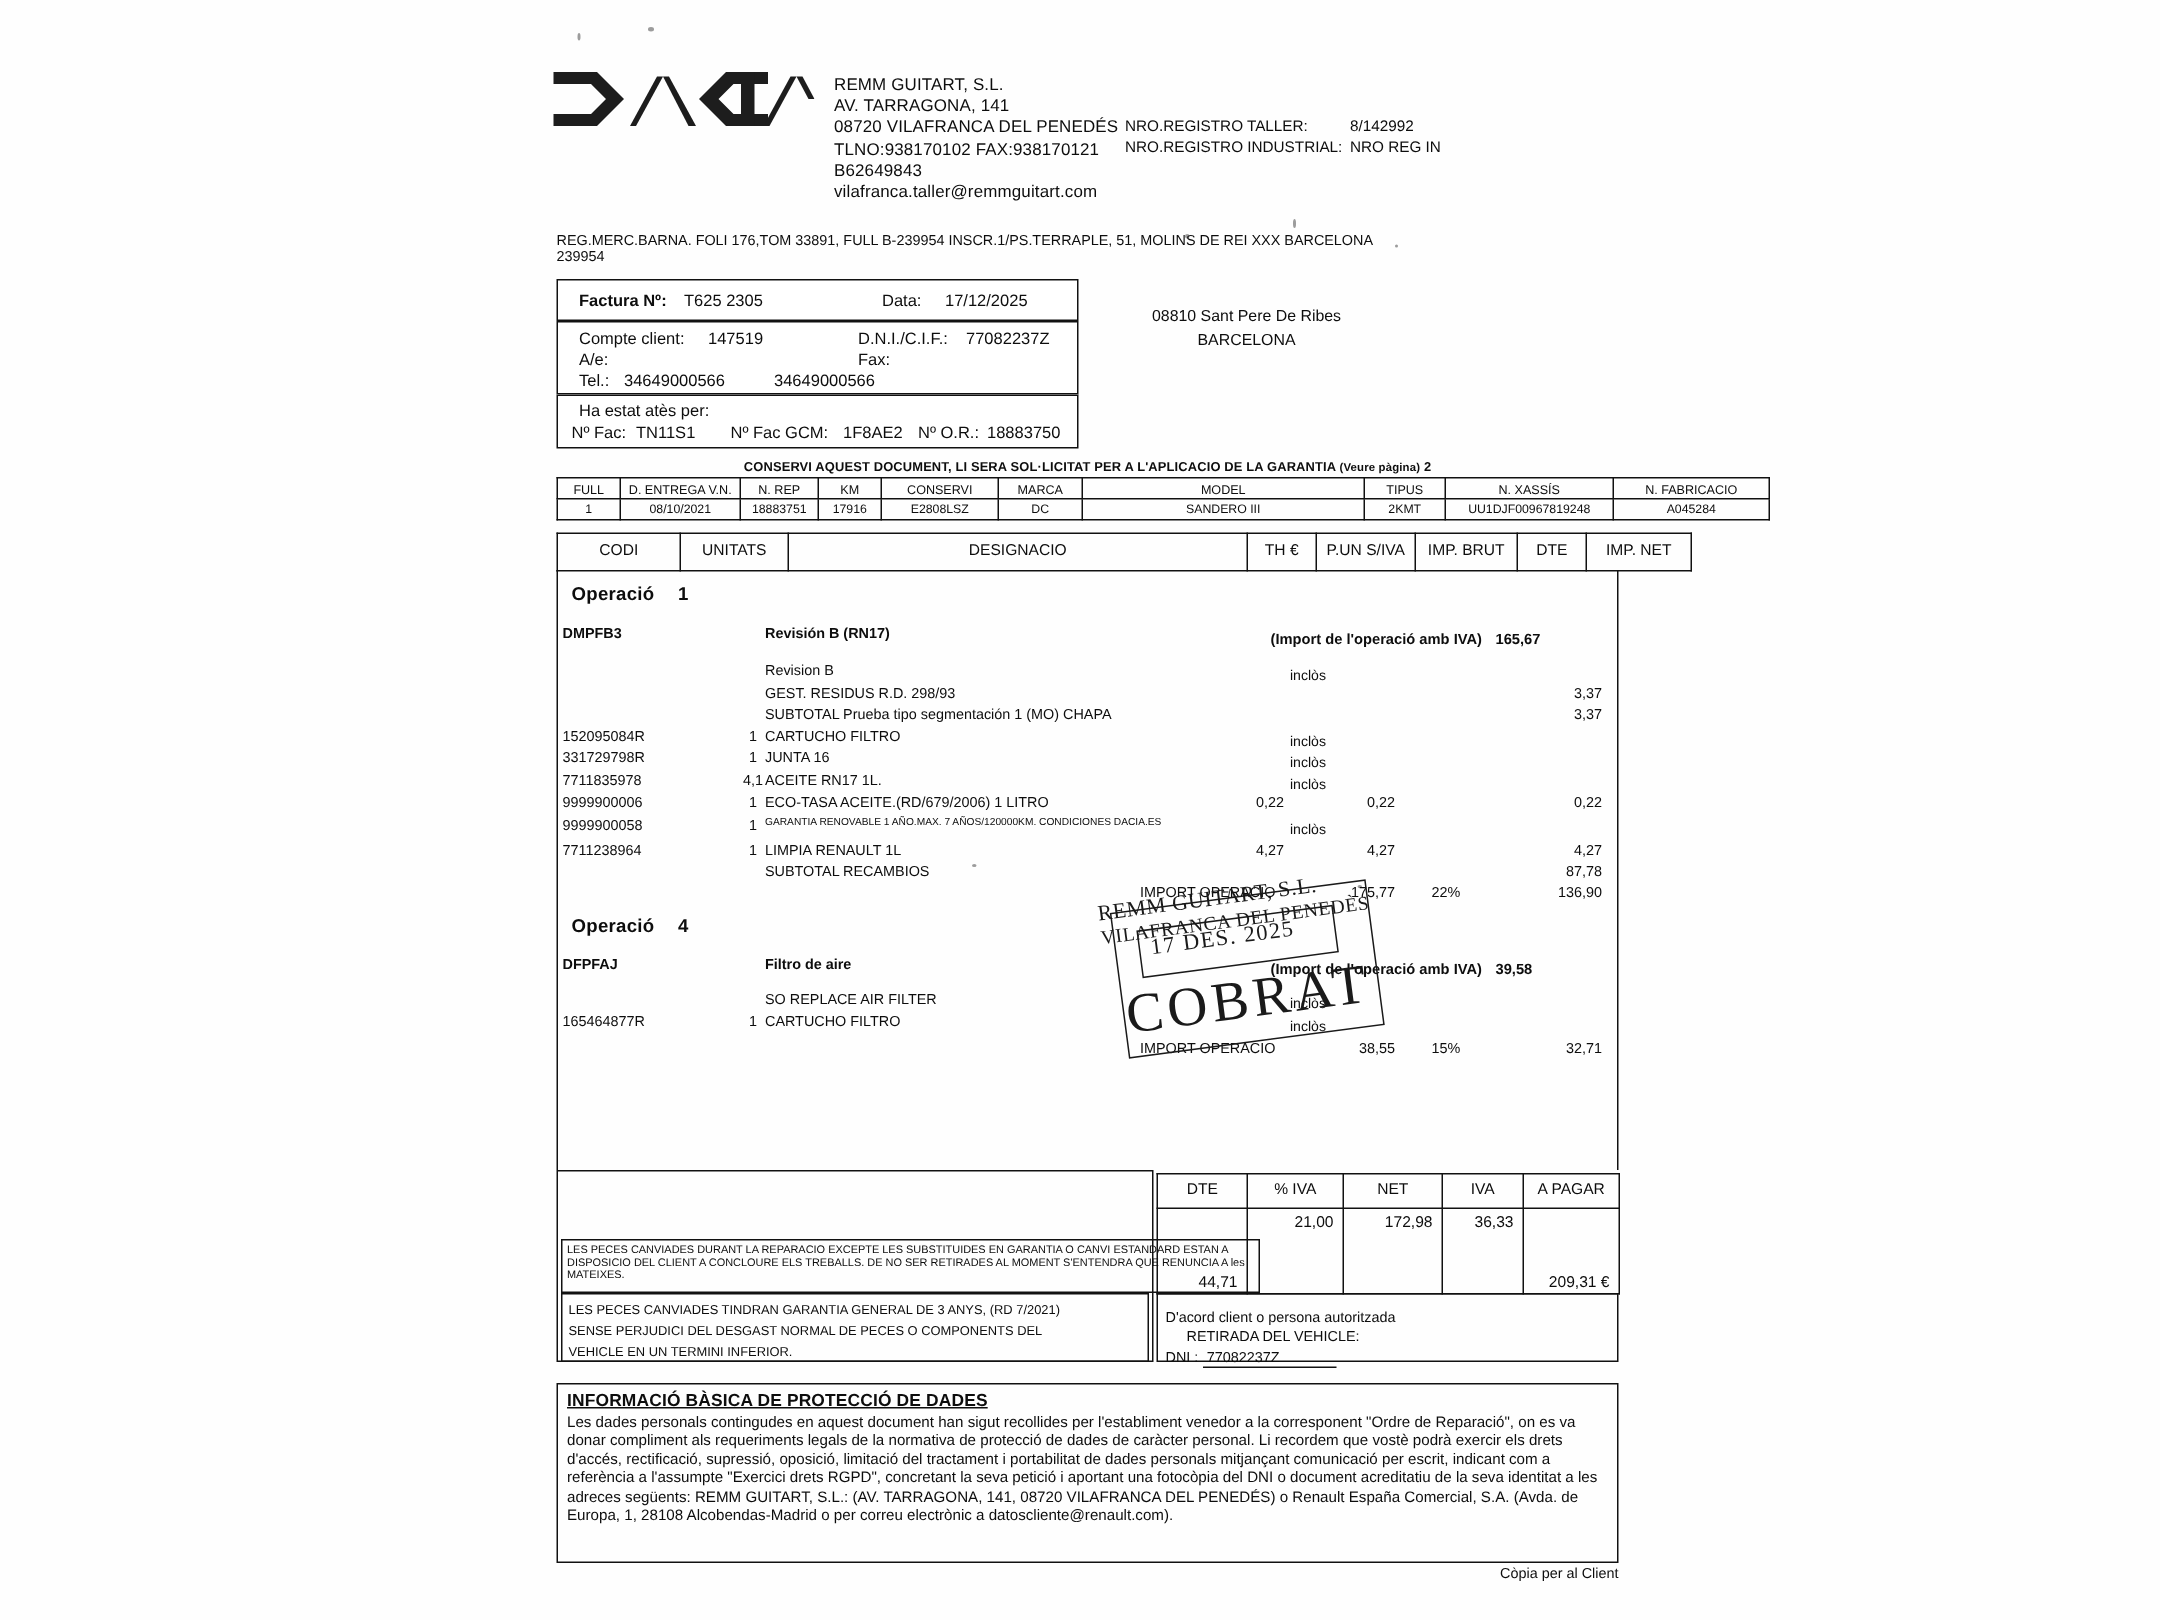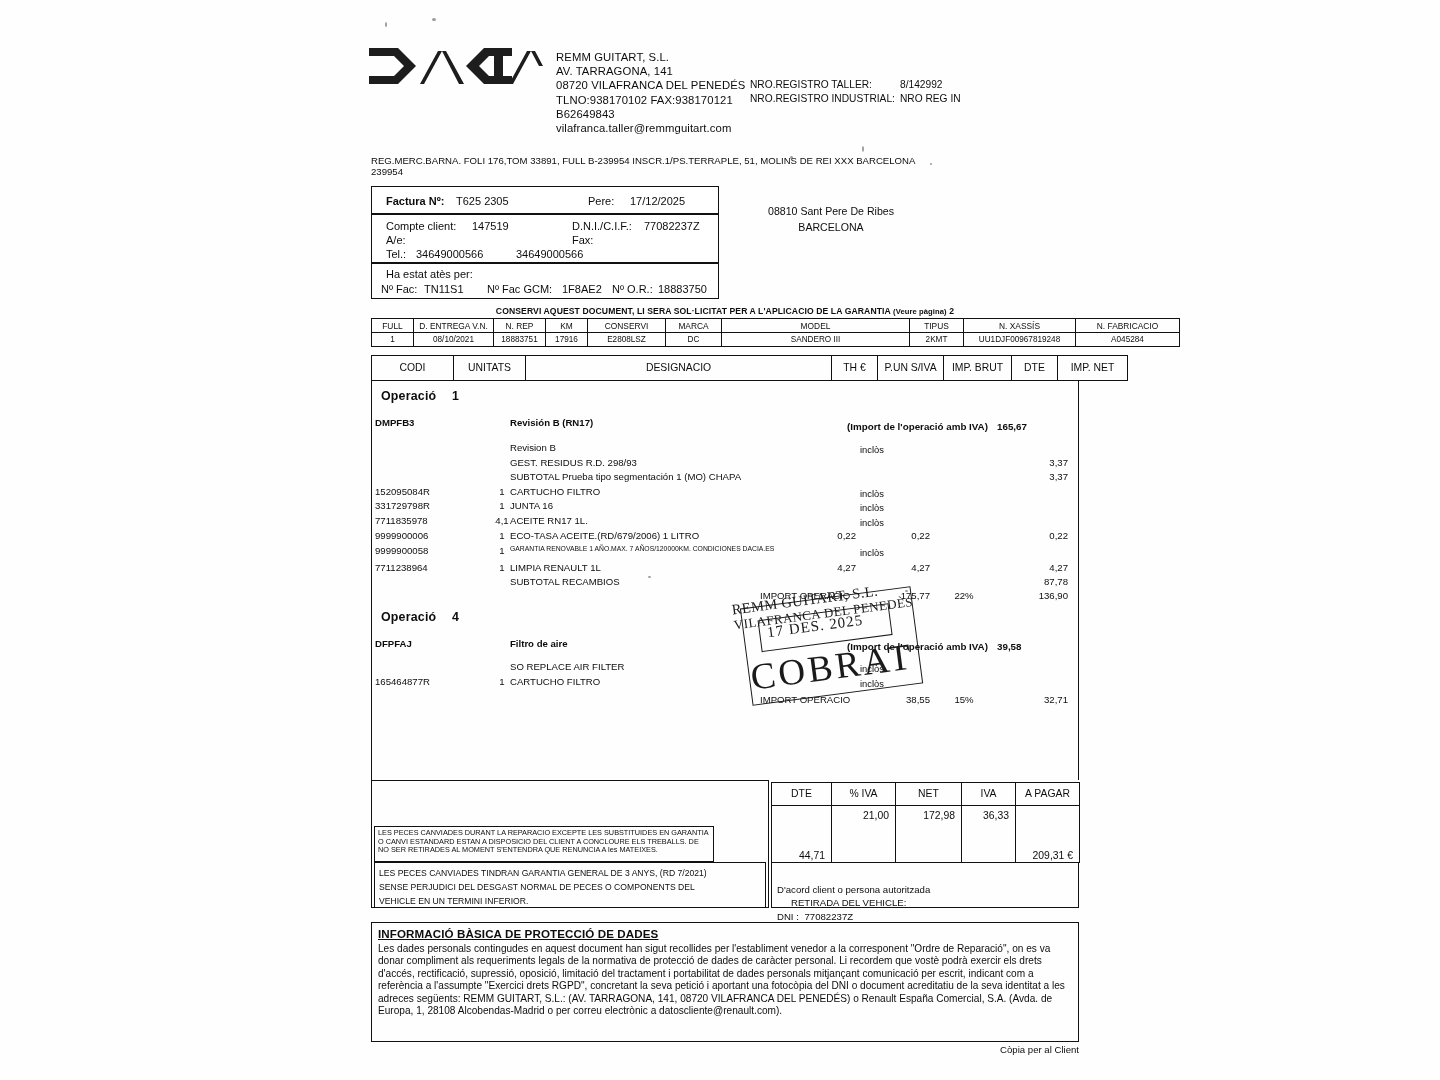--- a/index.html
+++ b/index.html
@@ -182,21 +182,21 @@
   .foot-left {
     position: absolute;
     left: 371px; top: 780px;
     width: 398px; height: 128px;
     border: 1.3px solid #111;
     box-sizing: border-box;
   }
   .legal1 {
     position: absolute;
     left: 374px; top: 826px;
-    width: 340px; height: 36px;
+    width: 466px; height: 36px;
     border: 1.3px solid #111;
     box-sizing: border-box;
     padding: 2px 3px;
     font-size: 7.3px;
     line-height: 8.6px;
   }
   .legal2 {
     position: absolute;
     left: 374px; top: 862px;
     width: 392px; height: 46px;
@@ -213,21 +213,21 @@
   #totals tr.hdr td { height: 22px; line-height: 22px; }
   #totals tr.v1 td { height: 20px; line-height: 20px; text-align: right; padding-right: 6px; }
   #totals tr.v2 td { height: 36px; vertical-align: bottom; text-align: right; padding-right: 6px; }
   .acord {
     position: absolute;
     left: 771px; top: 862px;
     width: 308px; height: 46px;
     border: 1.3px solid #111;
     box-sizing: border-box;
     font-size: 9.6px;
-    padding: 20px 5px;
+    padding: 9px 5px;
     line-height: 13.4px;
   }
   .acord .ind { padding-left: 14px; }
   .acord .dni-val {
     border-bottom: 1px solid #111;
     padding: 0 38px 0 3px;
   }
 
   
   .gdpr {
@@ -360,21 +360,21 @@
     <div class="row">
       <span class="lbl" style="width:150px;">NRO.REGISTRO INDUSTRIAL:</span><span class="val">NRO REG IN</span>
     </div>
   </div>
 
   <div class="regmerc">REG.MERC.BARNA. FOLI 176,TOM 33891, FULL B-239954 INSCR.1/PS.TERRAPLE, 51, MOLINS DE REI XXX BARCELONA 239954</div>
 
   <div class="box b-fact">
     <span class="fld b" style="left:14px;top:8px;">Factura Nº:</span>
     <span class="fld" style="left:84px;top:8px;">T625 2305</span>
-    <span class="fld" style="left:216px;top:8px;">Pere:</span>
+    <span class="fld" style="left:216px;top:8px;">Data:</span>
     <span class="fld" style="left:258px;top:8px;">17/12/2025</span>
   </div>
 
   <div class="box b-cli">
     <span class="fld" style="left:14px;top:5px;">Compte client:</span>
     <span class="fld" style="left:100px;top:5px;">147519</span>
     <span class="fld" style="left:14px;top:19px;">A/e:</span>
     <span class="fld" style="left:14px;top:33px;">Tel.:</span>
     <span class="fld" style="left:44px;top:33px;">34649000566</span>
     <span class="fld" style="left:144px;top:33px;">34649000566</span>

